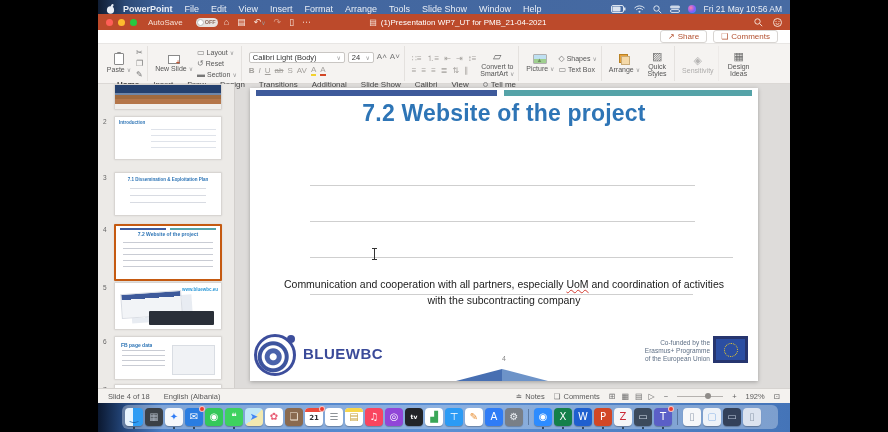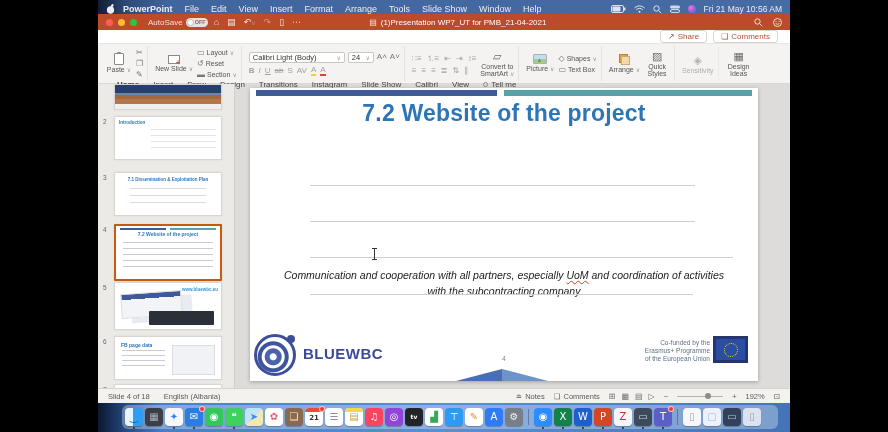--- a/index.html
+++ b/index.html
@@ -15,21 +15,21 @@
   .menu-item.bold{font-weight:bold;}
   .apple-wrap{margin-right:2px;display:flex;align-items:center;}
   .menu-status{margin-left:auto;display:flex;align-items:center;gap:8px;}
   .clock{white-space:nowrap;font-size:8.5px;}
   .siri-dot{width:8px;height:8px;border-radius:50%;background:radial-gradient(circle at 35% 35%,#ff7aa8,#7a5cff 60%,#2bb3ff);}
 
   
   .titlebar{height:16px;background:#bc4a2b;display:flex;align-items:center;color:#f6e0d6;font-size:8px;padding:0 8px;position:relative;}
   .tl{width:7px;height:7px;border-radius:50%;margin-right:5px;}
   .tl.red{background:#ff5f57;}.tl.yel{background:#febc2e;}.tl.grn{background:#28c840;}
-  .autosave{display:flex;align-items:center;gap:3px;margin:0 6px 0 6px;white-space:nowrap;}
+  .autosave{display:flex;align-items:center;gap:13px;margin:0 6px 0 6px;white-space:nowrap;}
   .as-toggle{width:22px;height:9px;border-radius:5px;background:#e8e3e0;display:flex;align-items:center;padding:1px;}
   .as-knob{width:7px;height:7px;border-radius:50%;background:#fff;border:1px solid #bbb;}
   .as-off{font-size:5.5px;color:#8a6a5d;margin-left:1px;font-weight:bold;}
   .tb-icons{display:flex;gap:8px;color:#f8e7de;font-size:9px;align-items:center;}
   .tb-title{position:absolute;left:52%;transform:translateX(-50%);display:flex;align-items:center;gap:4px;color:#fff;font-size:8px;white-space:nowrap;}
   .doc-glyph{font-size:8px;color:#f8e7de;}
   .tb-right{margin-left:auto;display:flex;gap:10px;align-items:center;}
 
   
   .tabsrow{height:14px;background:#fff;display:flex;align-items:center;font-size:8px;color:#454545;padding:0 12px;border-bottom:1px solid #e8e6e4;}
@@ -246,21 +246,21 @@
           <span class="tab">
             <span>Draw</span>
           </span>
           <span class="tab">
             <span>Design</span>
           </span>
           <span class="tab">
             <span>Transitions</span>
           </span>
           <span class="tab">
-            <span>Instagram</span>
+            <span>Additional</span>
           </span>
           <span class="tab">
             <span>Slide Show</span>
           </span>
           <span class="tab">
             <span>Calibri</span>
           </span>
           <span class="tab">
             <span>View</span>
           </span>
@@ -440,21 +440,21 @@
         </div>
       <div class="canvas">
         <div class="slide">
           <div class="bar-blue"></div>
           <div class="bar-teal"></div>
           <div class="slide-title">7.2 Website of the project</div>
 
           <div class="hr" style="left:60px;top:97px;width:385px;"></div>
           <div class="hr" style="left:60px;top:133px;width:385px;"></div>
           <div class="hr" style="left:60px;top:169px;width:423px;"></div>
-          <div class="ptext" style="top:180px;font-style:italic;"><span>Communication and cooperation with all partners, especially </span><span class="wavy">UoM</span><span> and coordination of activities with the subcontracting company</span></div>
+          <div class="ptext" style="top:189px;"><span>Communication and cooperation with all partners, especially </span><span class="wavy">UoM</span><span> and coordination of activities with the subcontracting company</span></div>
           <div class="hr" style="left:60px;top:206px;width:383px;"></div>
 
           <div class="ibeam"></div>
 
           <div class="logo-circle"></div>
           <div class="logo-text">BLUEWBC</div>
           <div class="page-num">4</div>
           <div class="tri l"></div>
           <div class="tri r"></div>
           <div class="eu-text">

